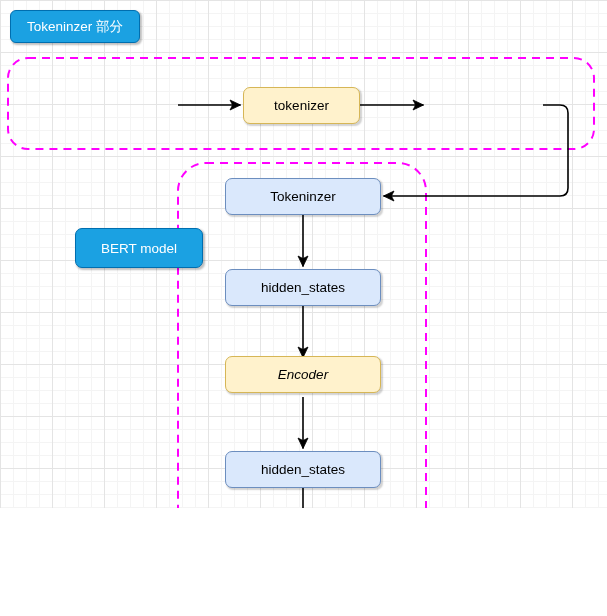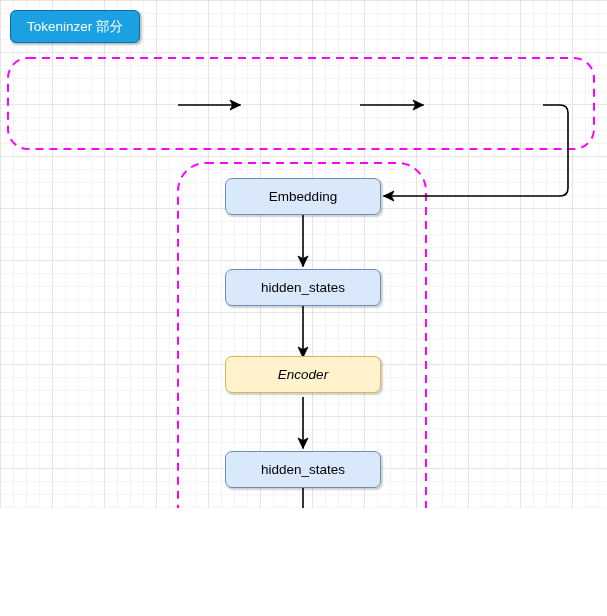--- a/index.html
+++ b/index.html
@@ -76,25 +76,27 @@
     <path d="M360 105 L423.5 105" fill="none" stroke="#000" stroke-width="1.6" marker-end="url(#arrowhead)"></path>
     <path d="M543 105 L560 105 Q568 105 568 113 L568 188 Q568 196 560 196 L383.5 196" fill="none" stroke="#000" stroke-width="1.6" marker-end="url(#arrowhead)"></path>
     <path d="M303 215 L303 266.5" fill="none" stroke="#000" stroke-width="1.6" marker-end="url(#arrowhead)"></path>
     <path d="M303 306 L303 357.5" fill="none" stroke="#000" stroke-width="1.6" marker-end="url(#arrowhead)"></path>
     <path d="M303 397 L303 448.5" fill="none" stroke="#000" stroke-width="1.6" marker-end="url(#arrowhead)"></path>
     <path d="M303 488 L303 538.5" fill="none" stroke="#000" stroke-width="1.6" marker-end="url(#arrowhead)"></path>
   </svg>
 
   <div class="section-label" style="left:10px; top:10px; width:130px; height:33px; border-radius:6px;">Tokeninzer 部分</div>
 
+  <div class="section-label" style="left:75px; top:228px; width:128px; height:40px;">BERT model</div>
 
 
+  <div class="node yellow" style="left:243px; top:87px; width:117px; height:37px;">tokenizer</div>
 
 
-  <div class="node blue" style="left:225px; top:178px; width:156px; height:37px;">Embedding</div>
+  <div class="node blue" style="left:225px; top:178px; width:156px; height:37px;">Tokeninzer</div>
 
   <div class="node blue" style="left:225px; top:269px; width:156px; height:37px;">hidden_states</div>
 
   <div class="node yellow" style="left:225px; top:356px; width:156px; height:37px;font-style:italic;">Encoder</div>
 
   <div class="node blue" style="left:225px; top:451px; width:156px; height:37px;">hidden_states</div>
 
 
 </div>
 

